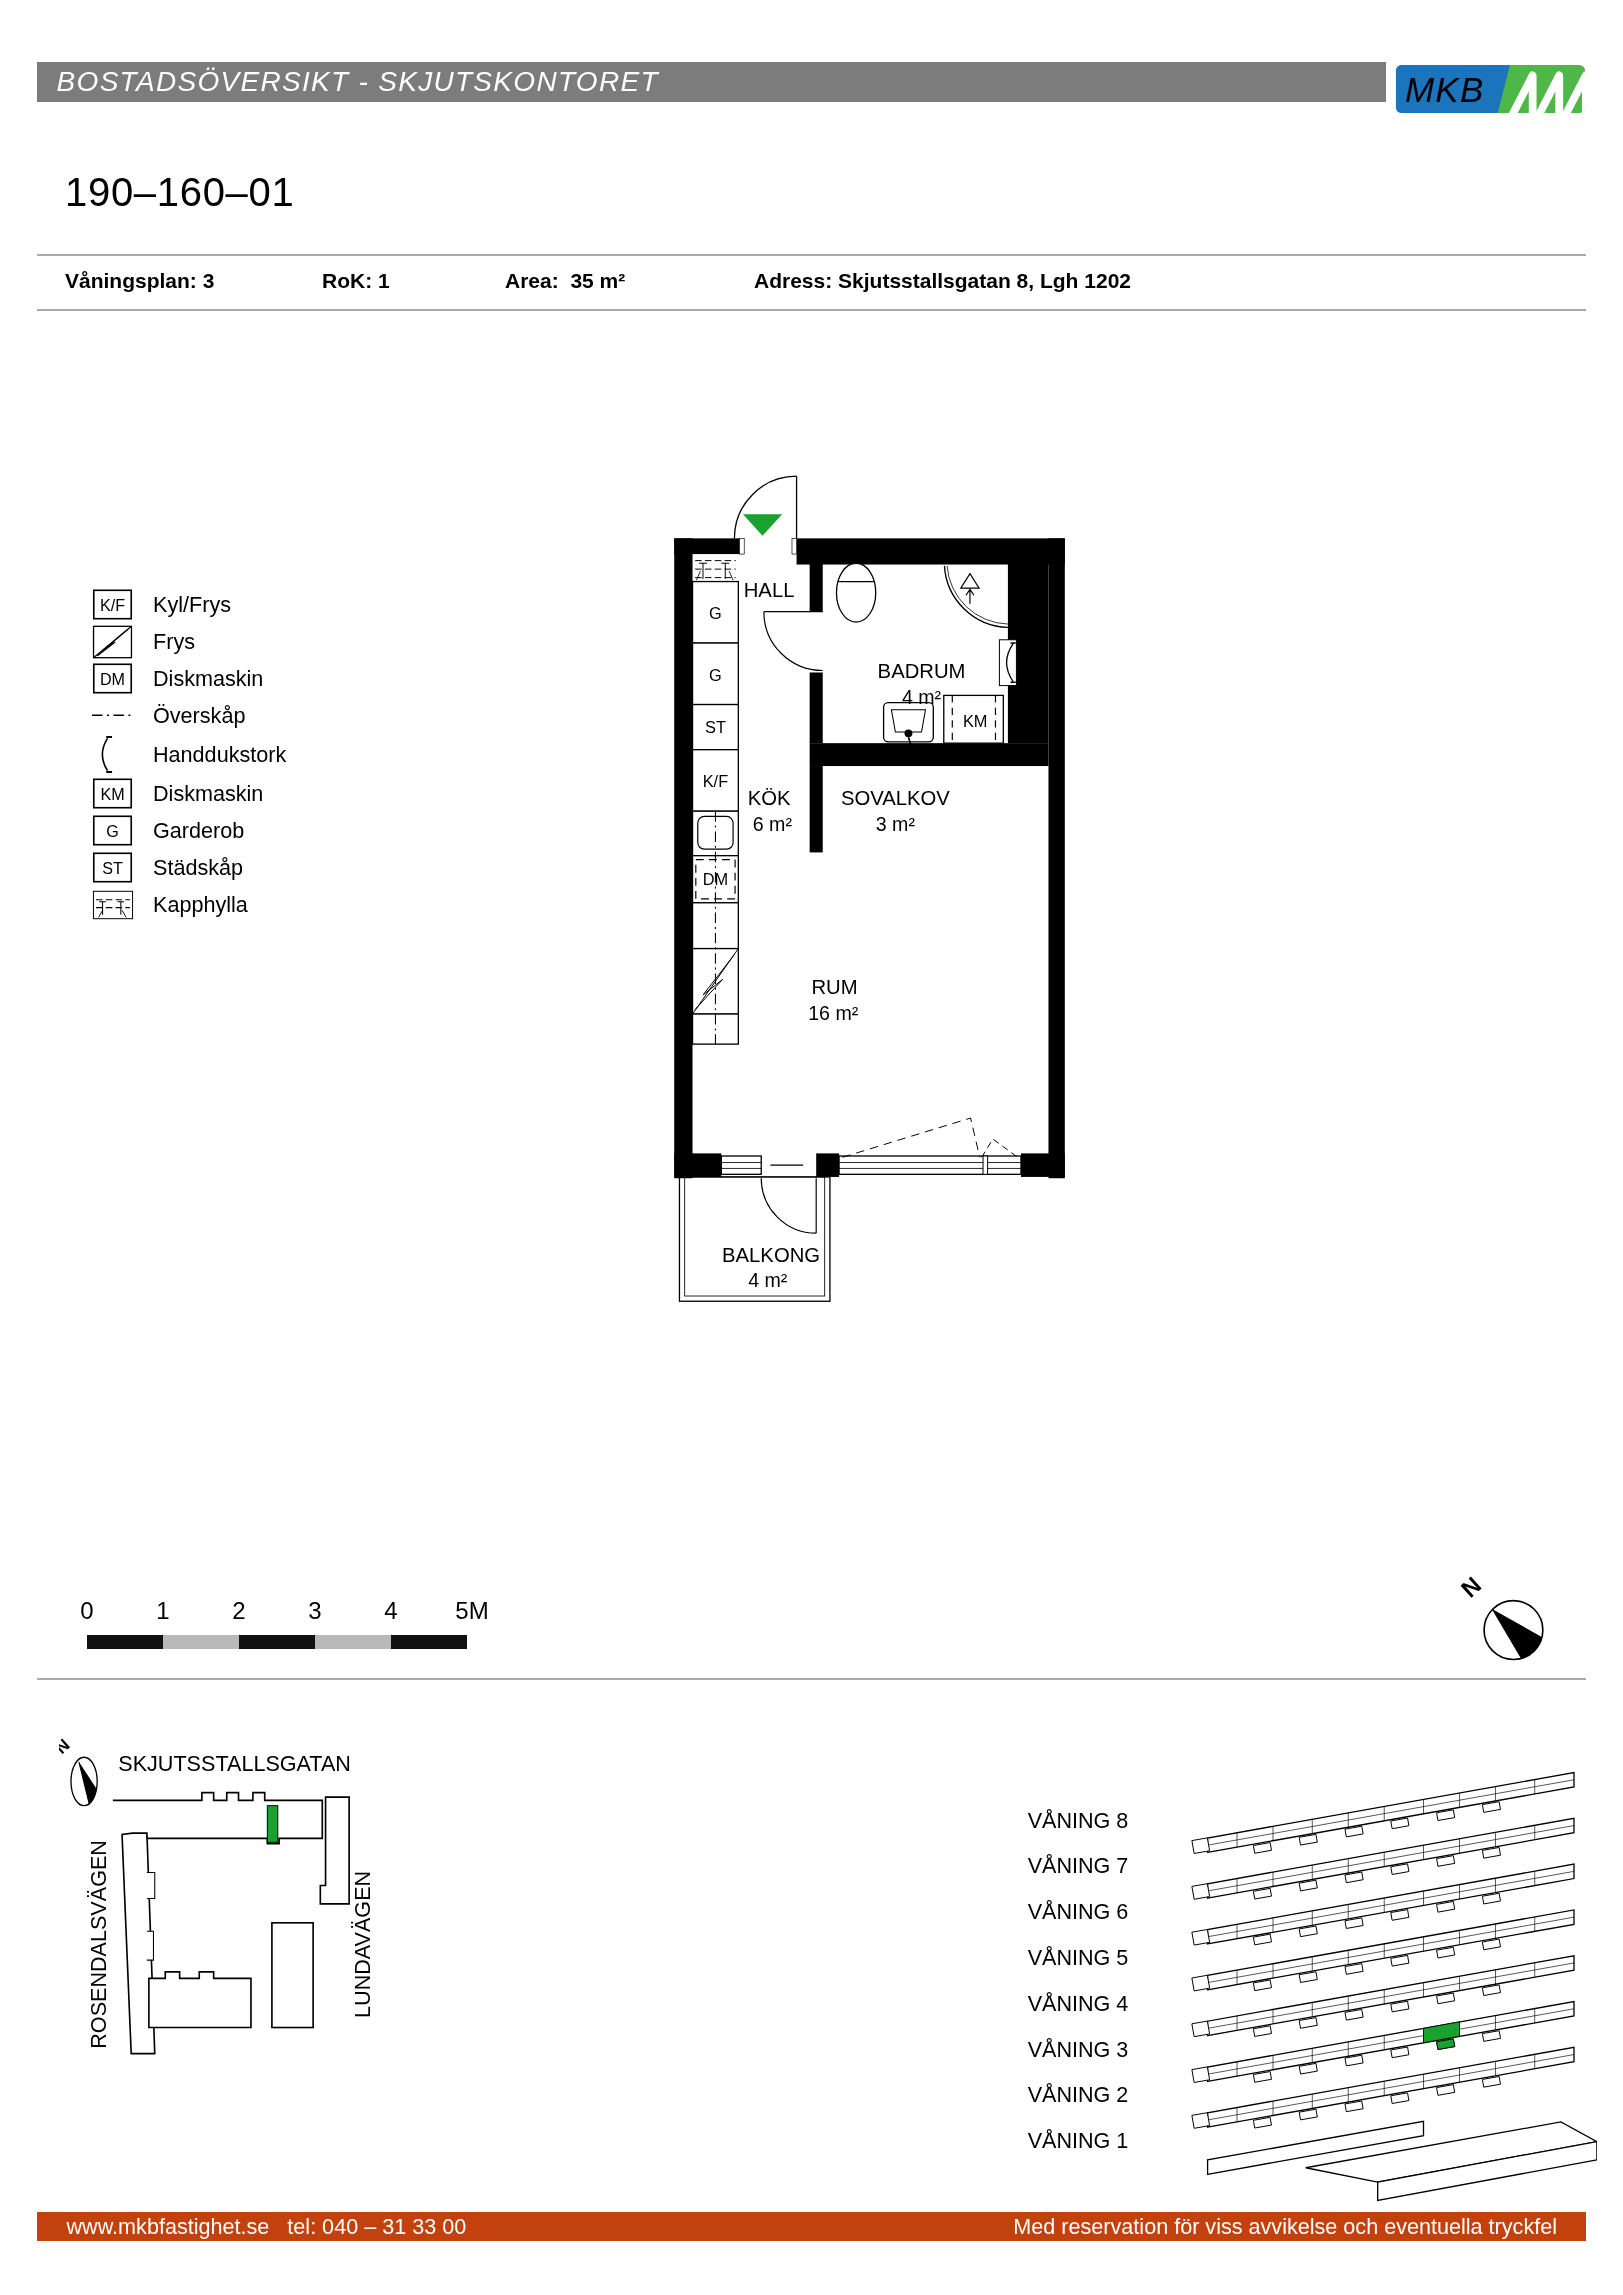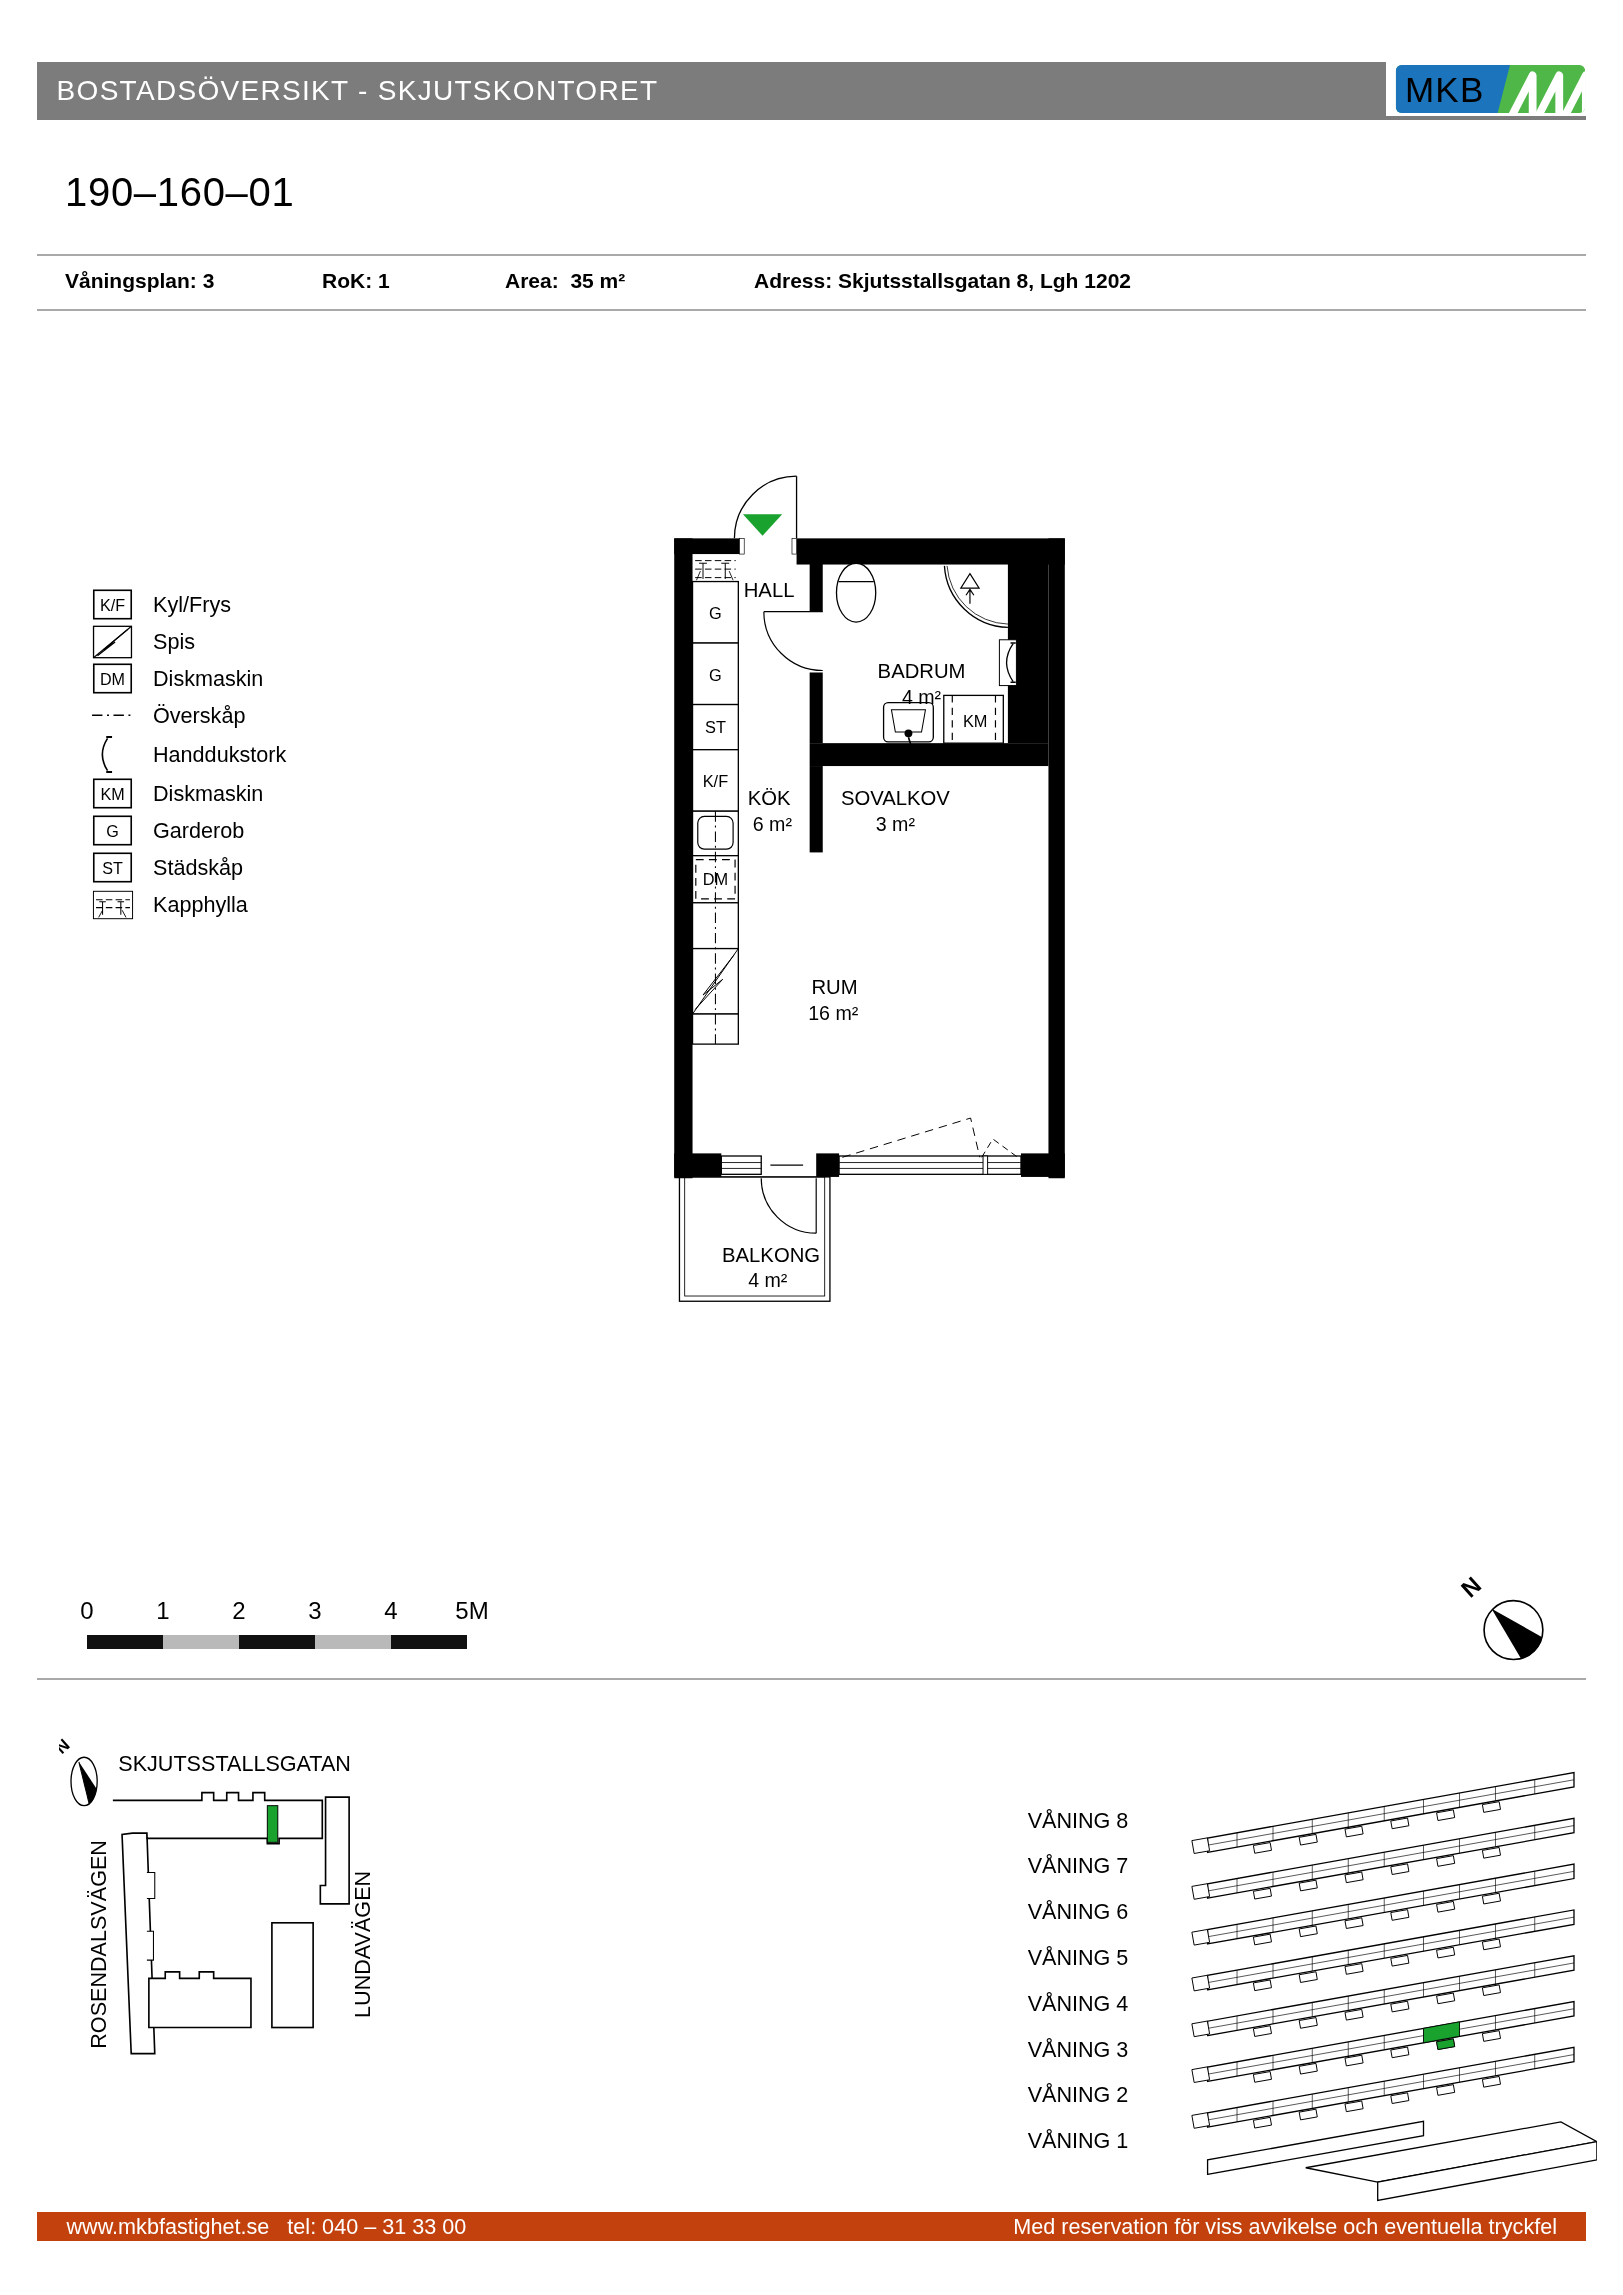--- a/index.html
+++ b/index.html
@@ -1,21 +1,21 @@
 <!DOCTYPE html>
 <html style="font-size:10.5px"><head>
 <meta charset="utf-8">
 <style>
   html,body{margin:0;padding:0;background:#fff;}
   .page{position:relative;width:1623px;height:2295px;background:#fff;overflow:hidden;
         font-family:"Liberation Sans", sans-serif;color:#000;}
 
   
-  .header-bar{position:absolute;left:37px;top:62px;width:1549px;height:58px;background:#7c7c7c;
-              display:flex;align-items:center;}
+  .header-bar{position:absolute;left:37px;top:62px;width:1549px;height:40px;background:#7c7c7c;
+              display:flex;align-items:center;font-style:italic;}
   .header-title{color:#fff;font-size:28px;letter-spacing:1.3px;padding-left:19.6px;white-space:nowrap;}
   .logo-wrap{position:absolute;right:0;top:0;height:54px;background:#fff;padding-left:9.2px;
              display:flex;align-items:center;}
 
   
   .apt-title{position:absolute;left:65px;top:170px;font-size:40px;letter-spacing:0.7px;}
   .rule{position:absolute;left:37px;width:1549px;height:2px;background:#a9a9a9;}
   .info-row{position:absolute;left:0;top:264px;width:1623px;height:34px;font-size:21px;font-weight:bold;}
   .info-item{position:absolute;top:5.2px;white-space:nowrap;}
   .note{position:absolute;top:322px;left:37px;width:1549px;text-align:right;
@@ -95,21 +95,21 @@
       <span class="legend-label">Kyl/Frys</span>
     </div>
     <div class="legend-row">
       <span class="legend-icon">
         <svg width="41" height="34" viewBox="0 0 62 52">
             <rect x="2" y="2" width="58" height="48" fill="none" stroke="#000" stroke-width="2"></rect>
             <path d="M2,50 L60,2" stroke="#000" stroke-width="1.8" fill="none"></path>
             <path d="M54,7 L17,38 L35,26 L8,47" stroke="#000" stroke-width="1.8" fill="none"></path>
           </svg>
       </span>
-      <span class="legend-label">Spis</span>
+      <span class="legend-label">Frys</span>
     </div>
     <div class="legend-row">
       <span class="legend-icon">
         <svg width="41" height="31" viewBox="0 0 62 48">
             <rect x="2" y="2" width="58" height="44" fill="none" stroke="#000" stroke-width="2.5"></rect>
             <text x="31" y="34" font-size="25" text-anchor="middle">DM</text>
           </svg>
       </span>
       <span class="legend-label">Diskmaskin</span>
     </div>

